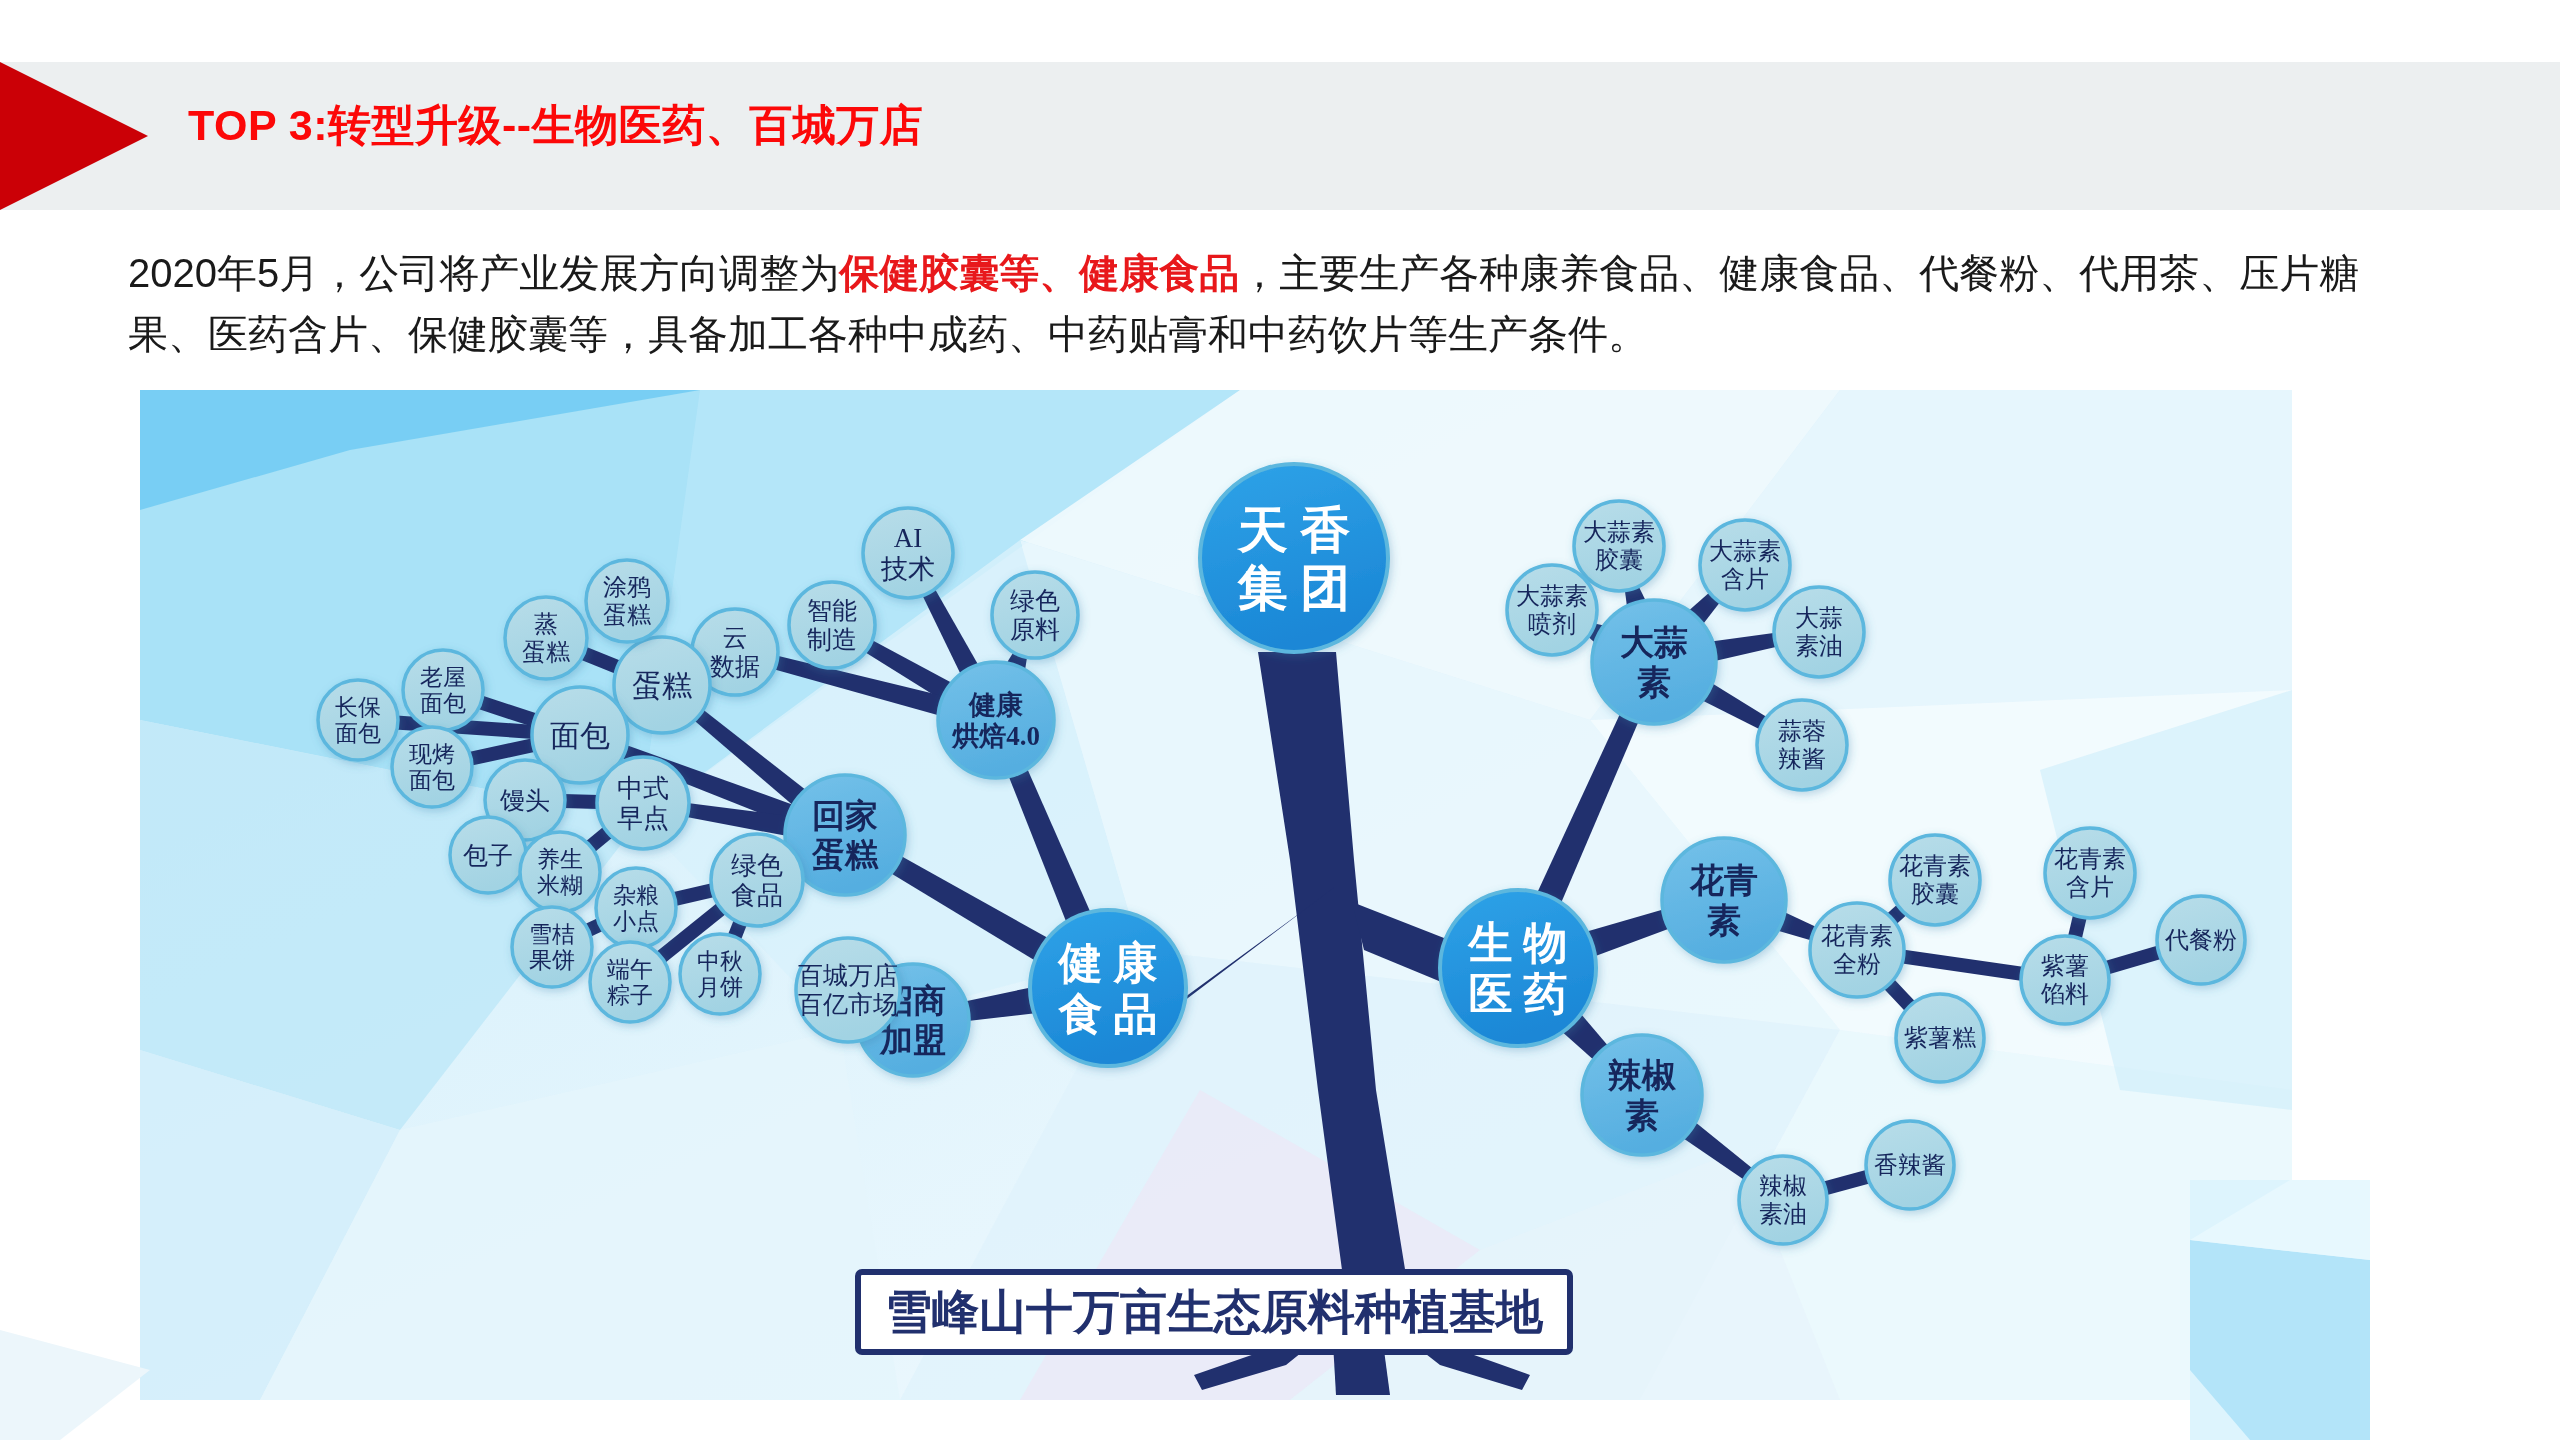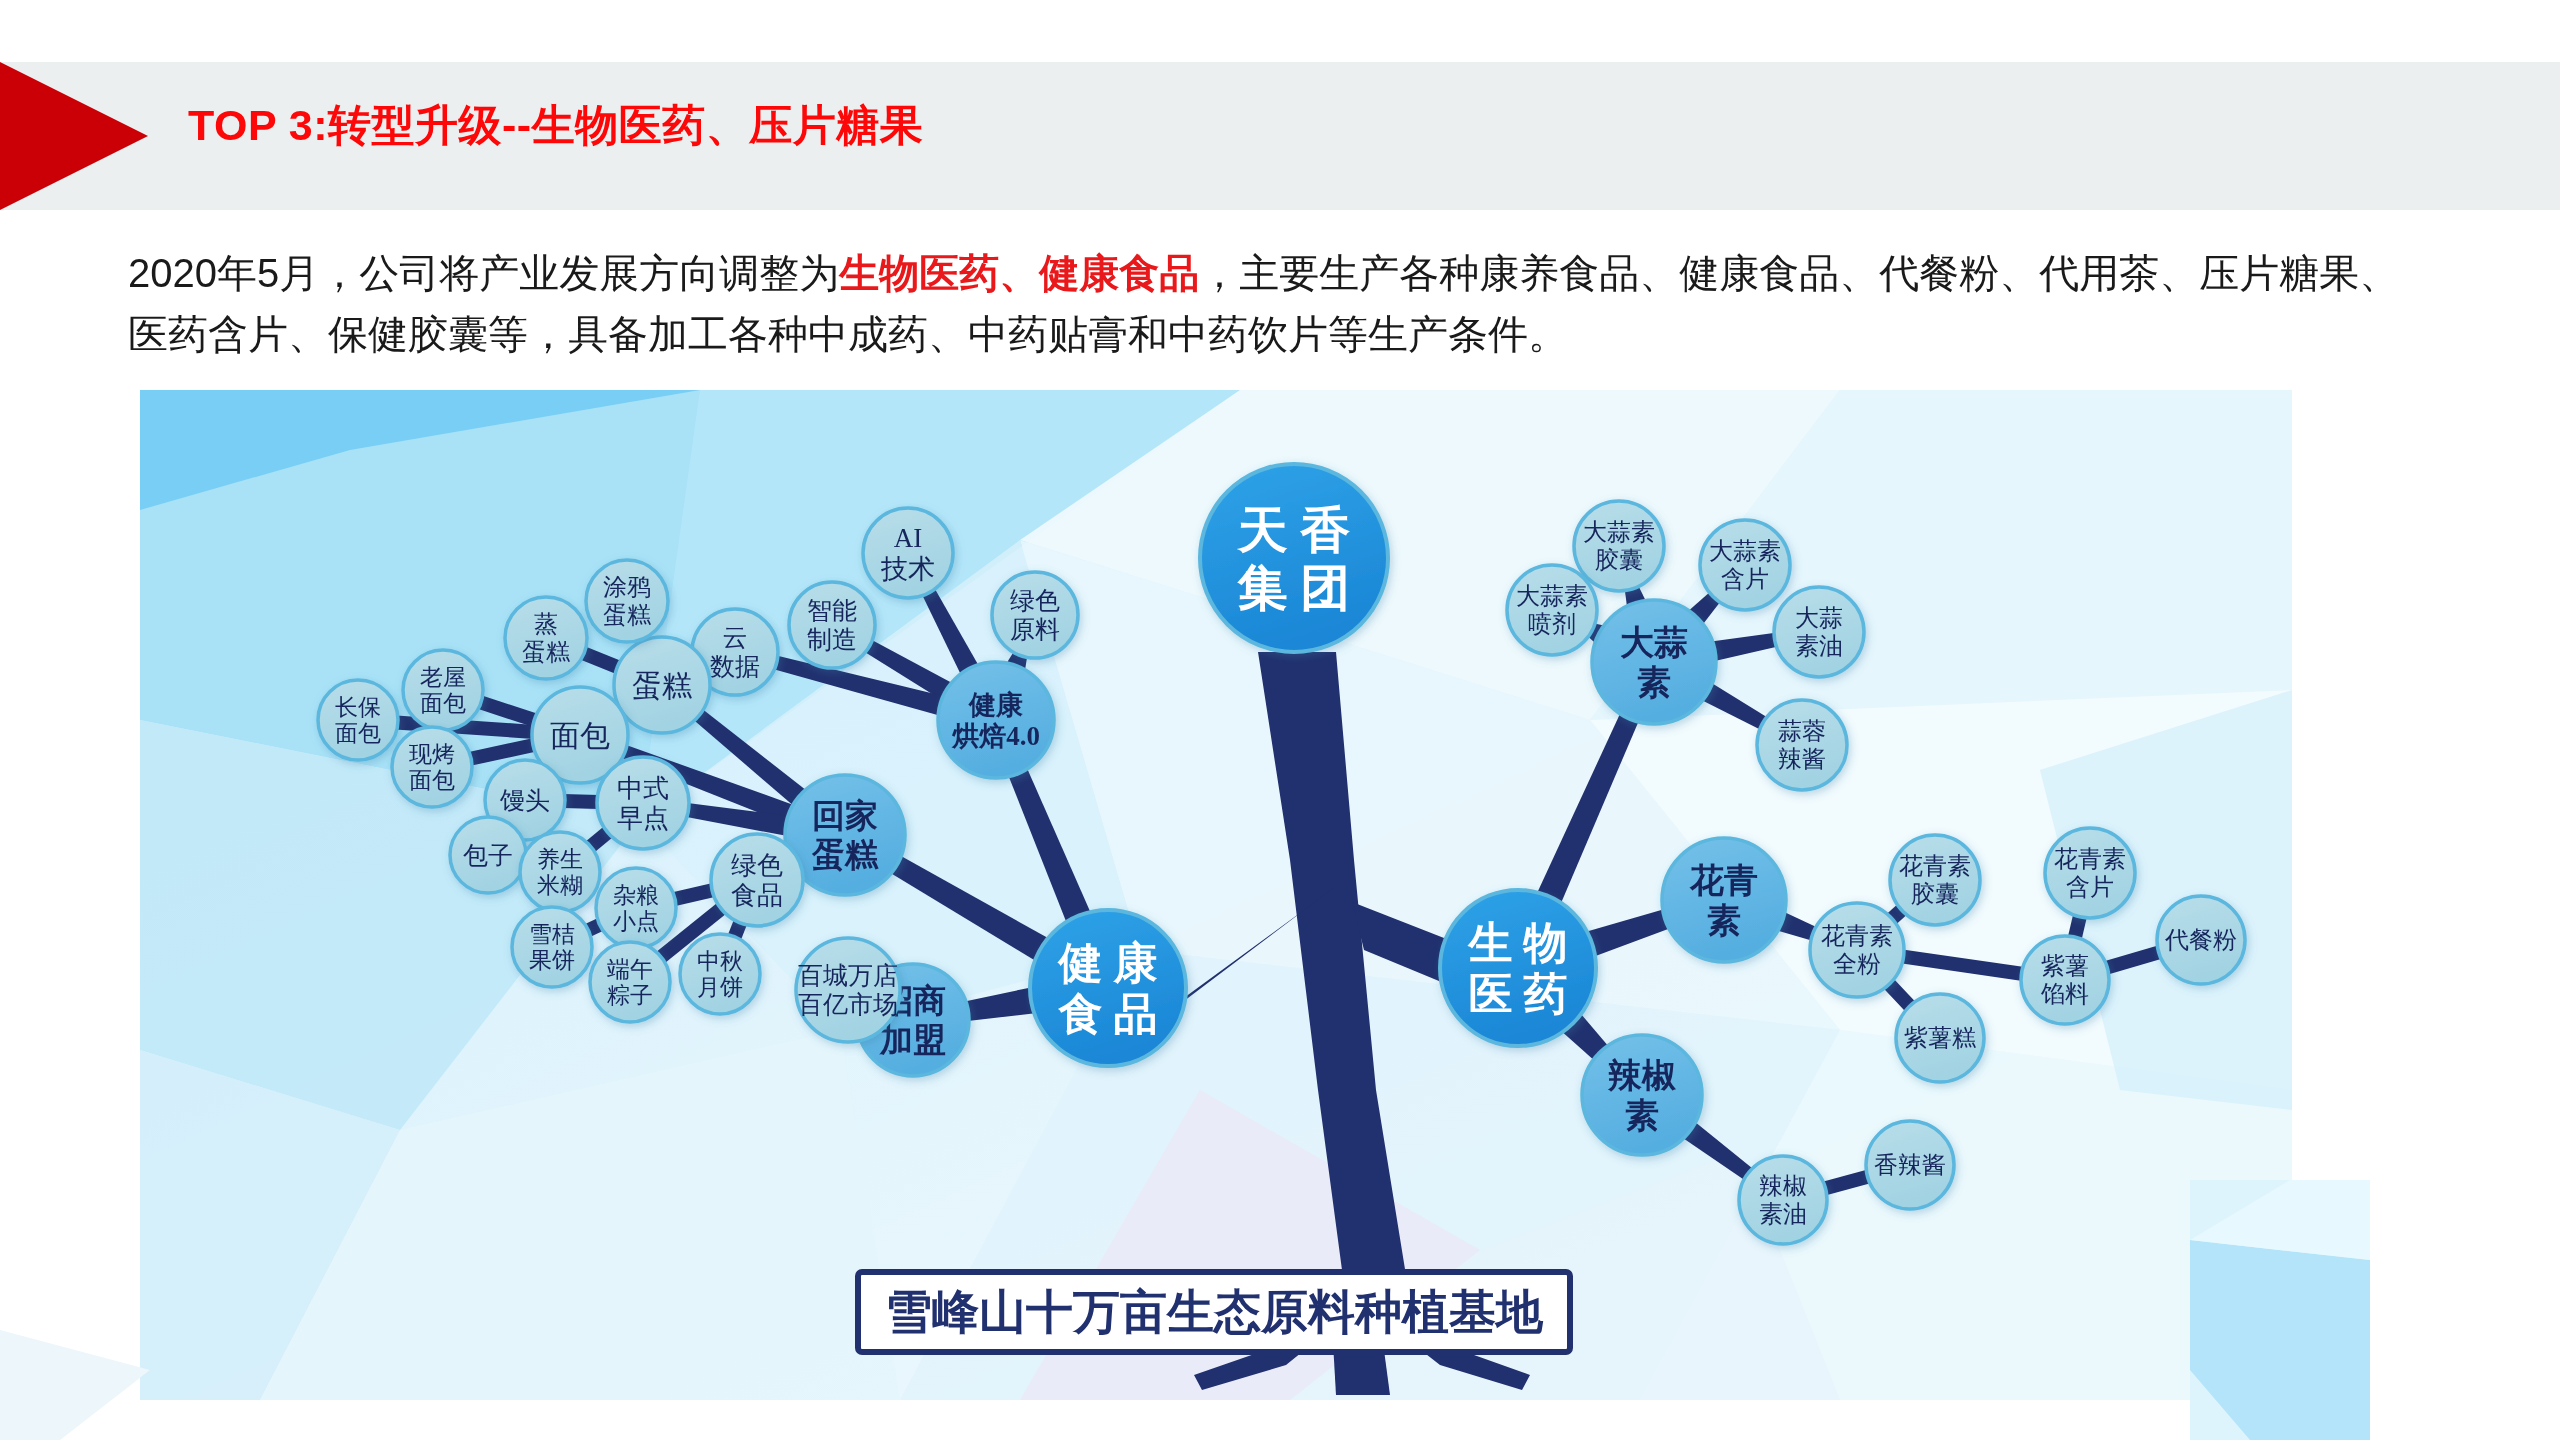--- a/index.html
+++ b/index.html
@@ -51,24 +51,24 @@
   
   .page-deco { position:absolute; pointer-events:none; }
 </style>
 </head>
 <body>
 
 <div id="title-band"></div>
 <svg id="title-arrow" viewBox="0 0 148 148" width="148" height="148">
   <polygon points="0,0 148,74 0,148" fill="#cb0006"></polygon>
 </svg>
-<div id="title-text">TOP 3:转型升级--生物医药、压片糖果</div>
+<div id="title-text">TOP 3:转型升级--生物医药、百城万店</div>
 
 <div id="paragraph">
-  <span> 2020年5月，公司将产业发展方向调整为</span><span class="hl">生物医药、健康食品</span><span>，主要生产各种康养食品、健康食品、代餐粉、代用</span><span>茶、压片糖果、医药含片、保健胶囊等，具备加工各种中成药、中药贴膏和中药饮片等生产条件。</span>
+  <span> 2020年5月，公司将产业发展方向调整为</span><span class="hl">保健胶囊等、健康食品</span><span>，主要生产各种康养食品、健康食品、代餐粉、代用</span><span>茶、压片糖果、医药含片、保健胶囊等，具备加工各种中成药、中药贴膏和中药饮片等生产条件。</span>
 </div>
 
 <div id="diagram-frame">
   <svg id="diagram-svg" viewBox="0 0 2152 1010" width="2152" height="1010">
     <defs>
       <linearGradient id="bgA" x1="0" y1="0" x2="0.25" y2="1">
         <stop offset="0%" stop-color="#8fd8f7"></stop>
         <stop offset="100%" stop-color="#eaf7fd"></stop>
       </linearGradient>
       <linearGradient id="bgB" x1="0" y1="0" x2="1" y2="1">

